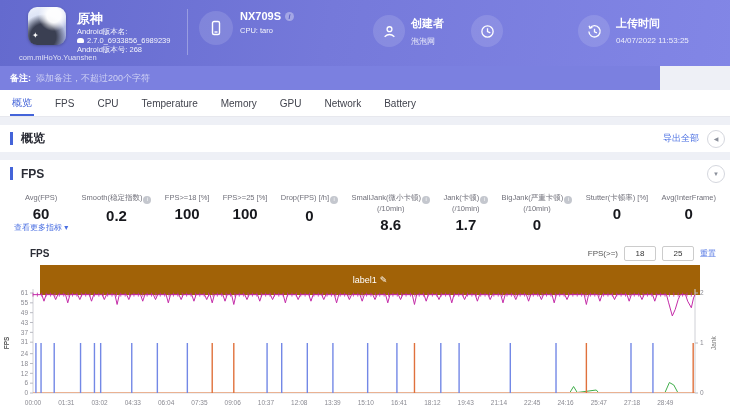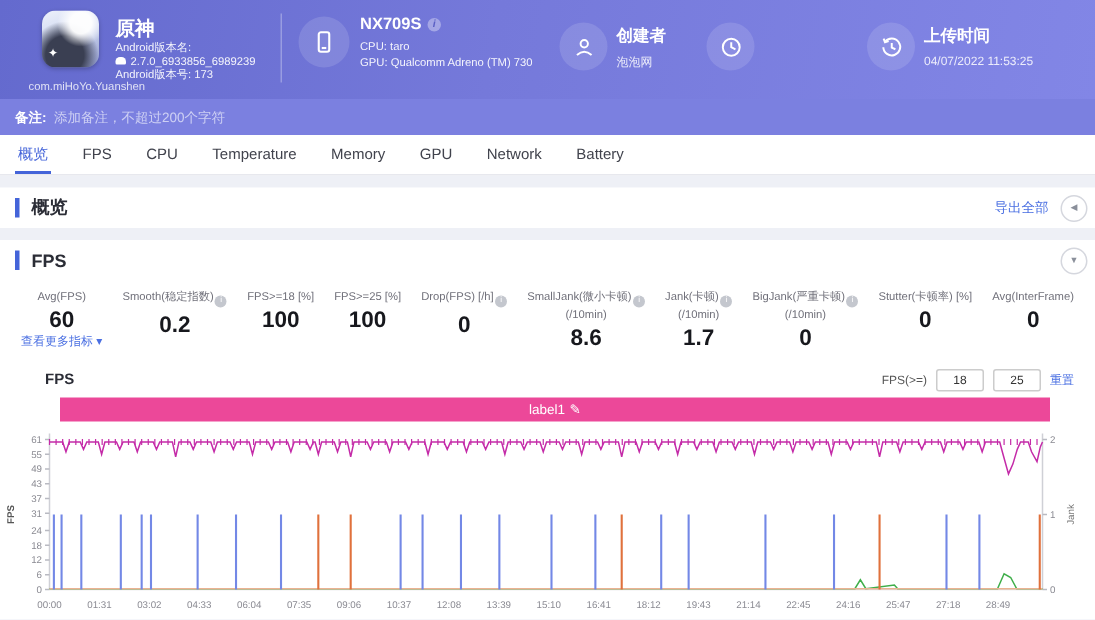--- a/index.html
+++ b/index.html
@@ -34,21 +34,21 @@
   .meta-block-title { font-size:11px; font-weight:bold; }
   .meta-block-value { font-size:8px; color:rgba(255,255,255,.85); margin-top:5px; }
   .blk-creator-txt { position:absolute; left:411px; top:16px; }
   .blk-duration-txt { position:absolute; left:509px; top:16px; }
   .blk-upload-txt { position:absolute; left:616px; top:16px; }
   .collect-note { position:absolute; right:8px; top:4px; font-size:7.5px; color:rgba(255,255,255,.85);
     display:flex; align-items:center; gap:3px; }
   .collect-note .info-dot { width:8px; height:8px; background:rgba(255,255,255,.3); }
 
   
-  .note-bar { position:absolute; top:66px; left:0; width:730px; height:24px; background:#7b80e0;
+  .note-bar { position:absolute; top:66px; left:0; width:660px; height:24px; background:#7b80e0;
     display:flex; align-items:center; padding-left:10px; gap:5px; }
   .note-label { color:#fff; font-size:9px; font-weight:bold; }
   .note-placeholder { color:rgba(255,255,255,.62); font-size:9px; }
 
   
   .tab-bar { position:absolute; top:90px; left:0; width:730px; height:27px; background:#fff;
     border-bottom:1px solid #e7e8ee; display:flex; align-items:stretch; padding-left:10px; }
   .tab { font-size:10px; color:#41434d; display:flex; align-items:center; padding:0 2px; margin-right:19px; cursor:pointer; }
   .tab.active { color:#4464d9; box-shadow:inset 0 -2px 0 #4464d9; }
 
@@ -76,21 +76,21 @@
 
   
   .chart-subhead { position:absolute; top:84px; left:30px; right:14px; height:18px;
     display:flex; align-items:center; }
   .chart-title { font-size:10px; font-weight:bold; color:#2b2d36; }
   .chart-controls { margin-left:auto; display:flex; align-items:center; gap:6px; font-size:8px; color:#555; }
   .fps-input { width:32px; height:15px; border:1px solid #ccc; border-radius:2px; font-size:8px;
     text-align:center; color:#333; font-family:inherit; }
 
   
-  .label-bar { position:absolute; top:105px; left:40px; right:30px; height:16px; background:#ec4899;
+  .label-bar { position:absolute; top:105px; left:40px; right:30px; height:30px; background:#a16207;
     color:#fff; font-size:9px; display:flex; align-items:center; justify-content:center; gap:3px; cursor:pointer; }
   .pencil { font-size:9px; }
 
   
   .chart-wrap { position:absolute; top:123px; left:0; width:730px; height:130px; }
   svg text { font-family:"Liberation Sans","DejaVu Sans",sans-serif; }
 </style>
 </head>
 <body>
 
@@ -98,38 +98,37 @@
   <div class="game-icon">
       <span class="spark">✦</span>
     </div>
   <div class="game-name">原神</div>
   <div class="game-meta">
     <div>Android版本名:</div>
     <div class="android-row">
         <span class="android-icon"></span>
         <span>2.7.0_6933856_6989239</span>
       </div>
-    <div>Android版本号: 173</div>
+    <div>Android版本号: 268</div>
   </div>
   <div class="game-package">com.miHoYo.Yuanshen</div>
   <div class="hdr-divider"></div>
 
   <div class="hdr-circle" style="left:199px;top:11px;">
     <svg width="16" height="16" viewBox="0 0 16 16">
       <rect x="4.5" y="1.5" width="7" height="13" rx="1.5"></rect>
         <line x1="6.5" y1="12" x2="9.5" y2="12"></line>
     </svg>
   </div>
   <div class="dev-title">
     <span>NX709S</span>
     <span class="info-dot">i</span>
   </div>
   <div class="dev-meta">
     <div>CPU: taro</div>
-    <div>GPU: Qualcomm Adreno (TM) 730</div>
   </div>
 
   <div class="hdr-circle" style="left:373px;top:15px;width:32px;height:32px;">
     <svg width="15" height="15" viewBox="0 0 16 16">
       <circle cx="8" cy="5.5" r="2.6"></circle>
         <path d="M 2.8 13.5 Q 8 8.8 13.2 13.5"></path>
     </svg>
   </div>
   <div class="blk-creator-txt">
     <div class="meta-block-title">创建者</div>

